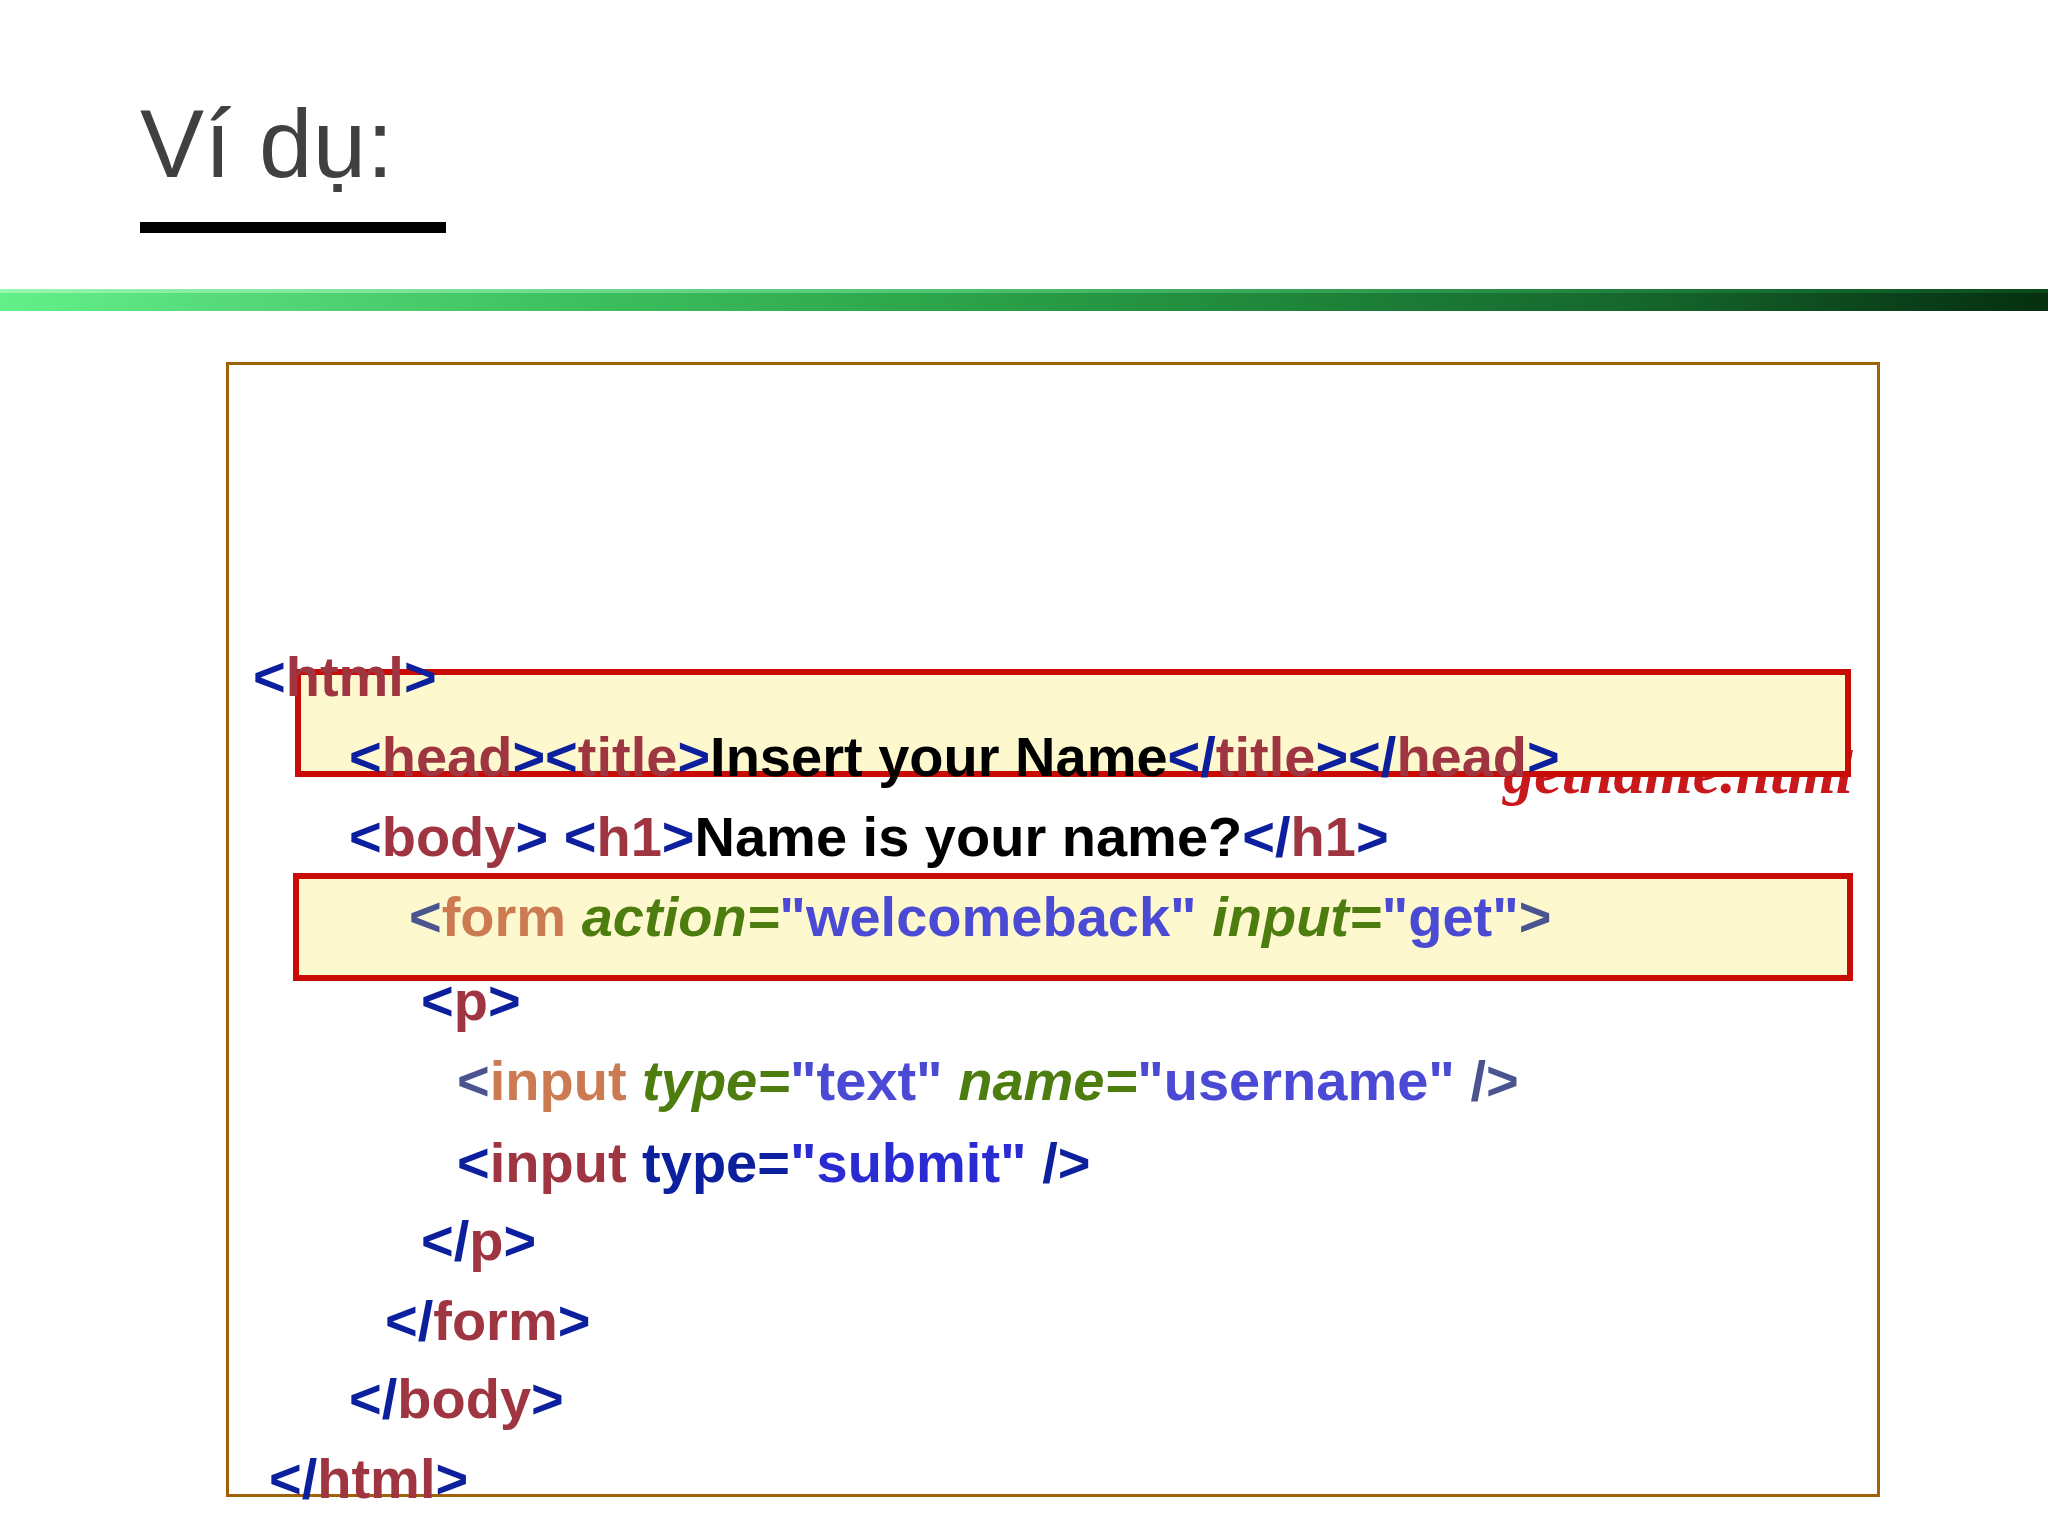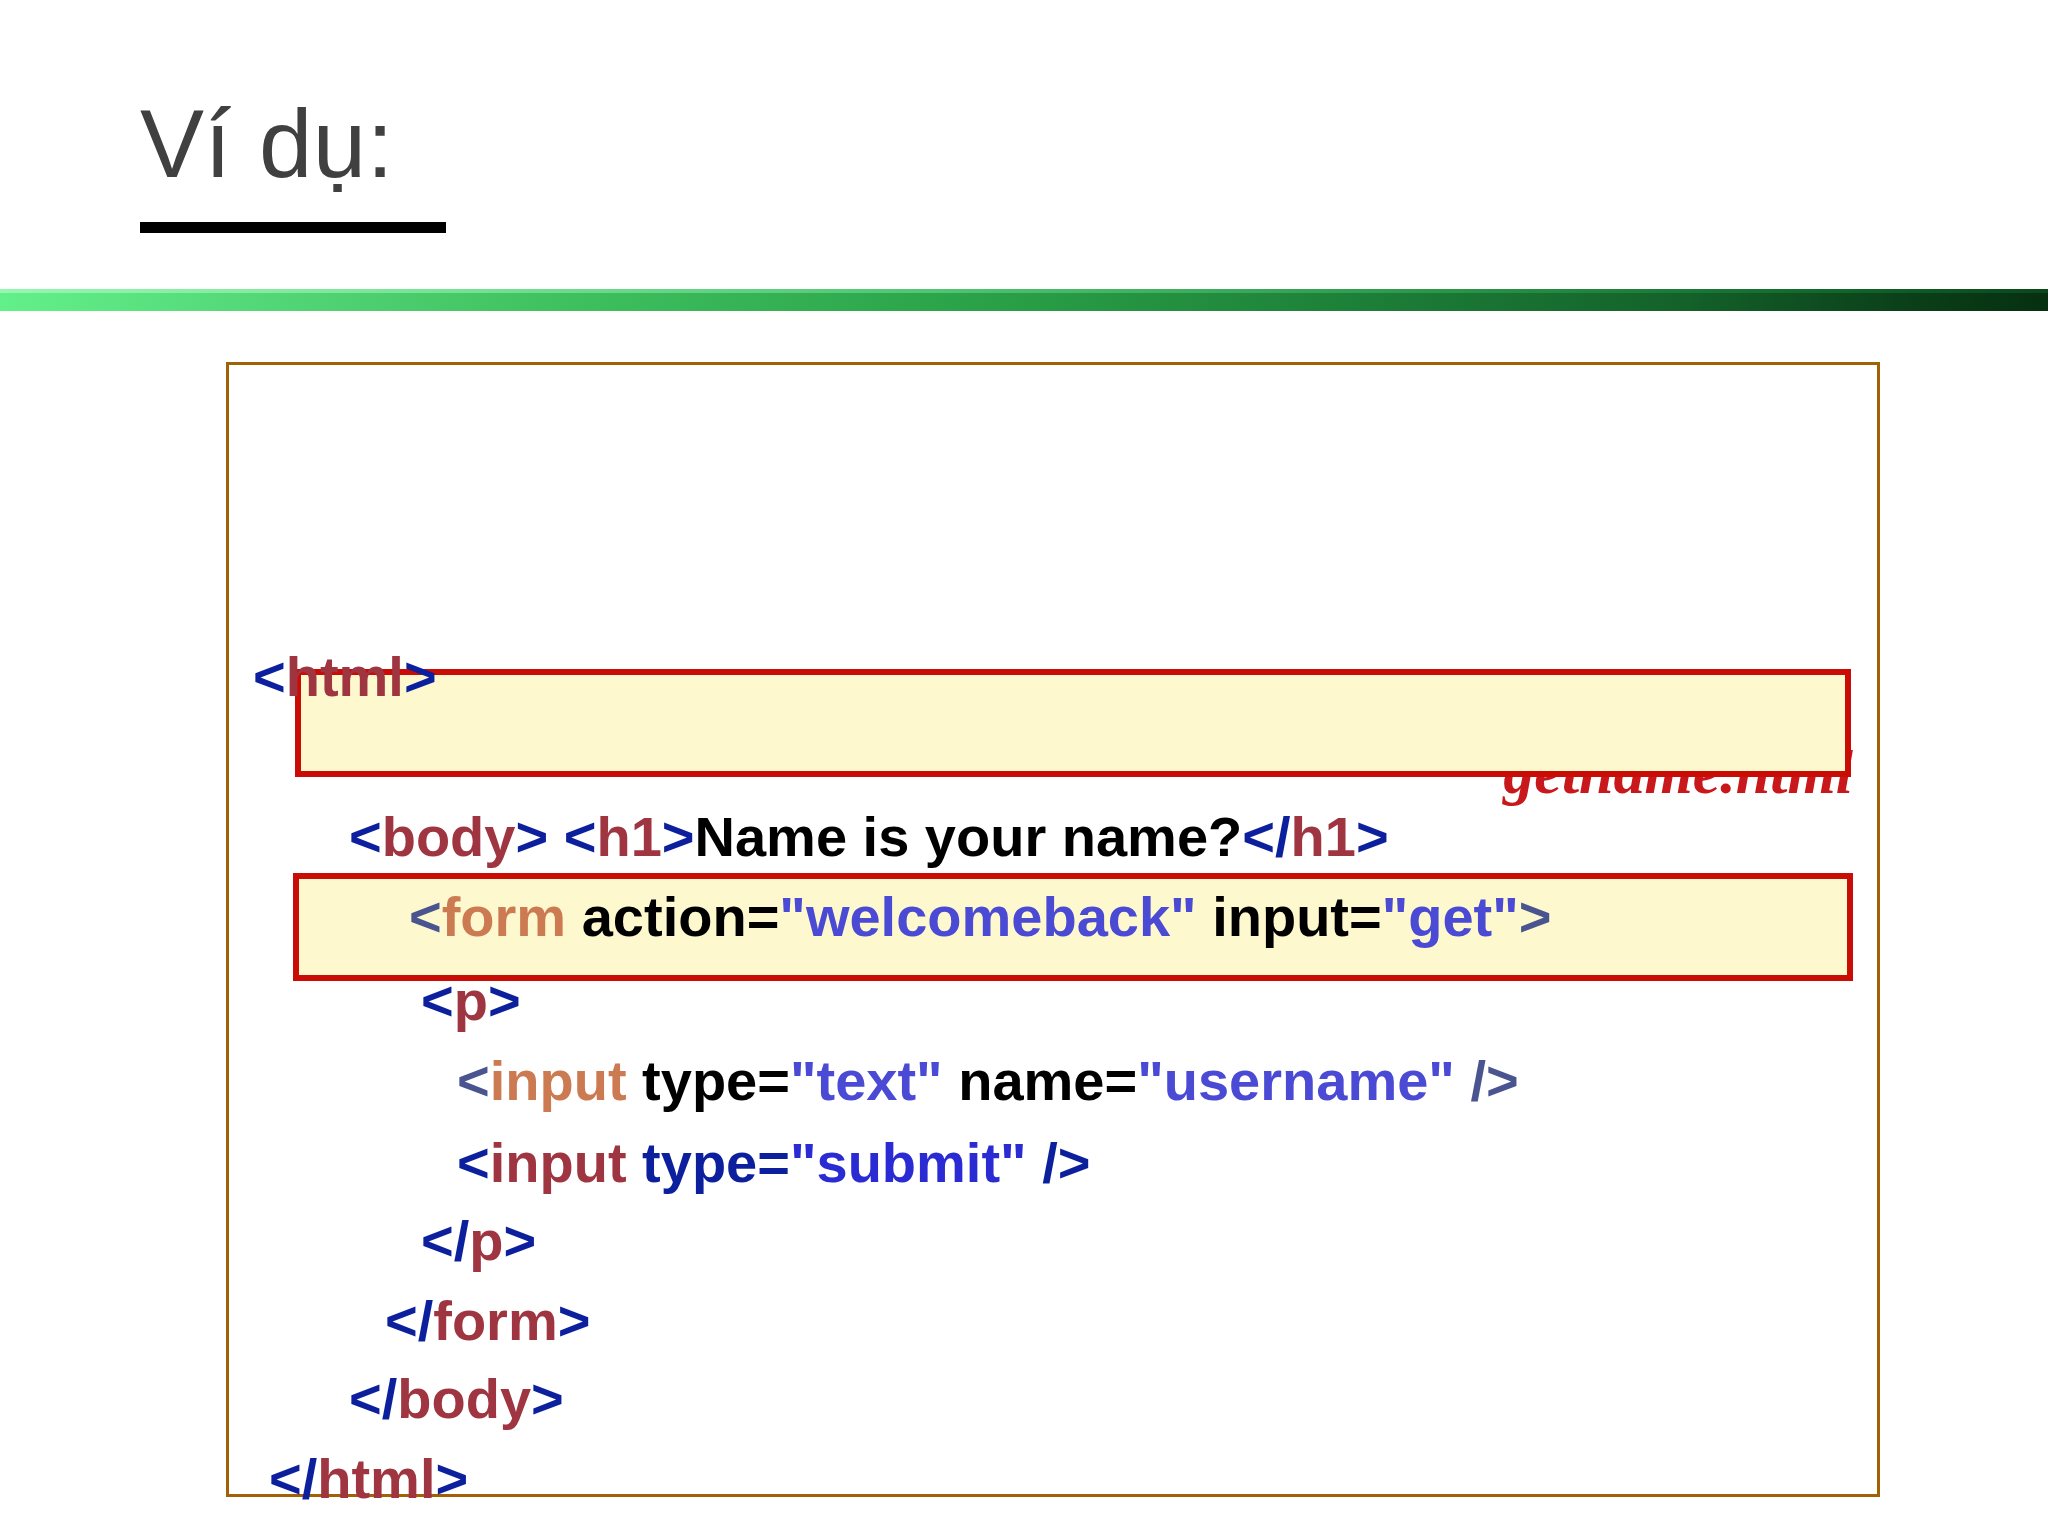--- a/index.html
+++ b/index.html
@@ -94,21 +94,21 @@
   
   .brk   { color: #0c1f9c; }   
   .tag   { color: #9e3540; }   
   .txt   { color: #000000; font-weight: bold; }  
   .attr  { color: #0c1f9c; }   
   .val   { color: #2b2bd4; }   
 
   
   .hl-brk  { color: #4a5590; }
   .hl-tag  { color: #cc7a52; }
-  .hl-attr { color: #000000; }
+  .hl-attr { color: #4d7c0f; font-style: italic; }
   .hl-val  { color: #4a4ad4; }
 
   
   #filename {
     position: absolute;
     right: 24px;
     top: 372px;
     font-family: "Liberation Serif", serif;
     font-style: italic;
     font-weight: bold;
@@ -153,20 +153,21 @@
 
 <div id="code-box">
 
   <div id="filename">getname.html</div>
 
   <div class="highlight-box" id="highlight-form"></div>
   <div class="highlight-box" id="highlight-input"></div>
 
   <div class="code-line" id="line-html"><span class="brk">&lt;</span><span class="tag">html</span><span class="brk">&gt;</span></div>
 
+  <div class="code-line" id="line-head"><span class="brk">&lt;</span><span class="tag">head</span><span class="brk">&gt;&lt;</span><span class="tag">title</span><span class="brk">&gt;</span><span class="txt">Insert your Name</span><span class="brk">&lt;/</span><span class="tag">title</span><span class="brk">&gt;&lt;/</span><span class="tag">head</span><span class="brk">&gt;</span></div>
 
   <div class="code-line" id="line-body"><span class="brk">&lt;</span><span class="tag">body</span><span class="brk">&gt; &lt;</span><span class="tag">h1</span><span class="brk">&gt;</span><span class="txt">Name is your name?</span><span class="brk">&lt;/</span><span class="tag">h1</span><span class="brk">&gt;</span></div>
 
   <div class="code-line" id="line-form"><span class="hl-brk">&lt;</span><span class="hl-tag">form</span><span class="hl-attr"> action=</span><span class="hl-val">"welcomeback"</span><span class="hl-attr"> input=</span><span class="hl-val">"get"</span><span class="hl-brk">&gt;</span></div>
 
   <div class="code-line" id="line-p"><span class="brk">&lt;</span><span class="tag">p</span><span class="brk">&gt;</span></div>
 
   <div class="code-line" id="line-input-text"><span class="hl-brk">&lt;</span><span class="hl-tag">input</span><span class="hl-attr"> type=</span><span class="hl-val">"text"</span><span class="hl-attr"> name=</span><span class="hl-val">"username"</span><span class="hl-brk"> /&gt;</span></div>
 
   <div class="code-line" id="line-input-sub"><span class="brk">&lt;</span><span class="tag">input</span><span class="attr"> type=</span><span class="val">"submit"</span><span class="brk"> /&gt;</span></div>

